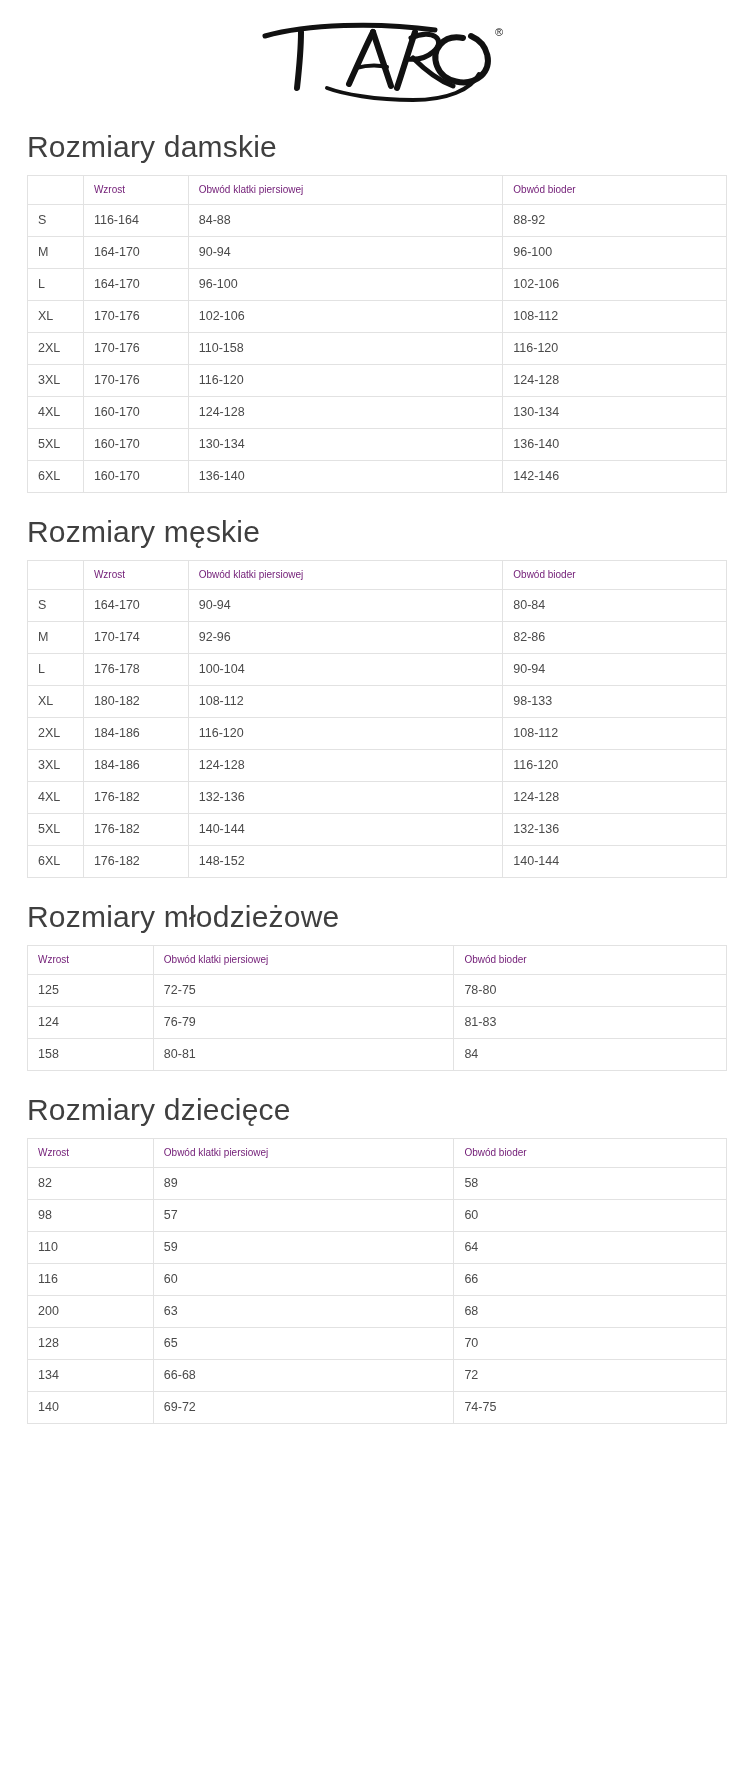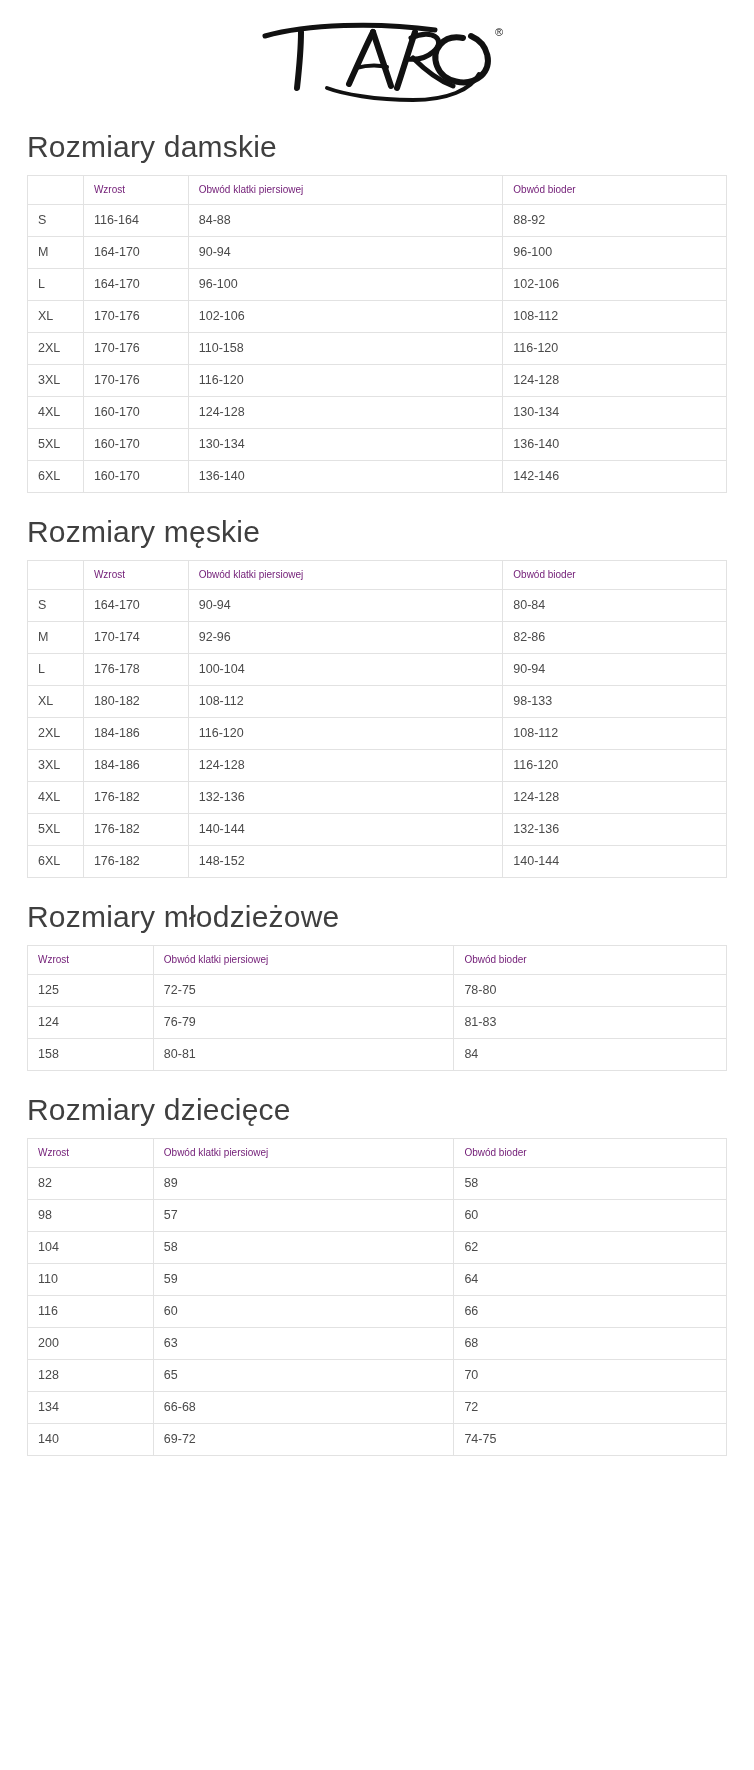--- a/index.html
+++ b/index.html
@@ -340,25 +340,20 @@
             <td>82</td>
             <td>89</td>
             <td>58</td>
           </tr>
         <tr class="row-h">
             <td>98</td>
             <td>57</td>
             <td>60</td>
           </tr>
         <tr class="row-h">
-            <td>104</td>
-            <td>58</td>
-            <td>62</td>
-          </tr>
-        <tr class="row-h">
             <td>110</td>
             <td>59</td>
             <td>64</td>
           </tr>
         <tr class="row-h">
             <td>116</td>
             <td>60</td>
             <td>66</td>
           </tr>
         <tr class="row-h">

